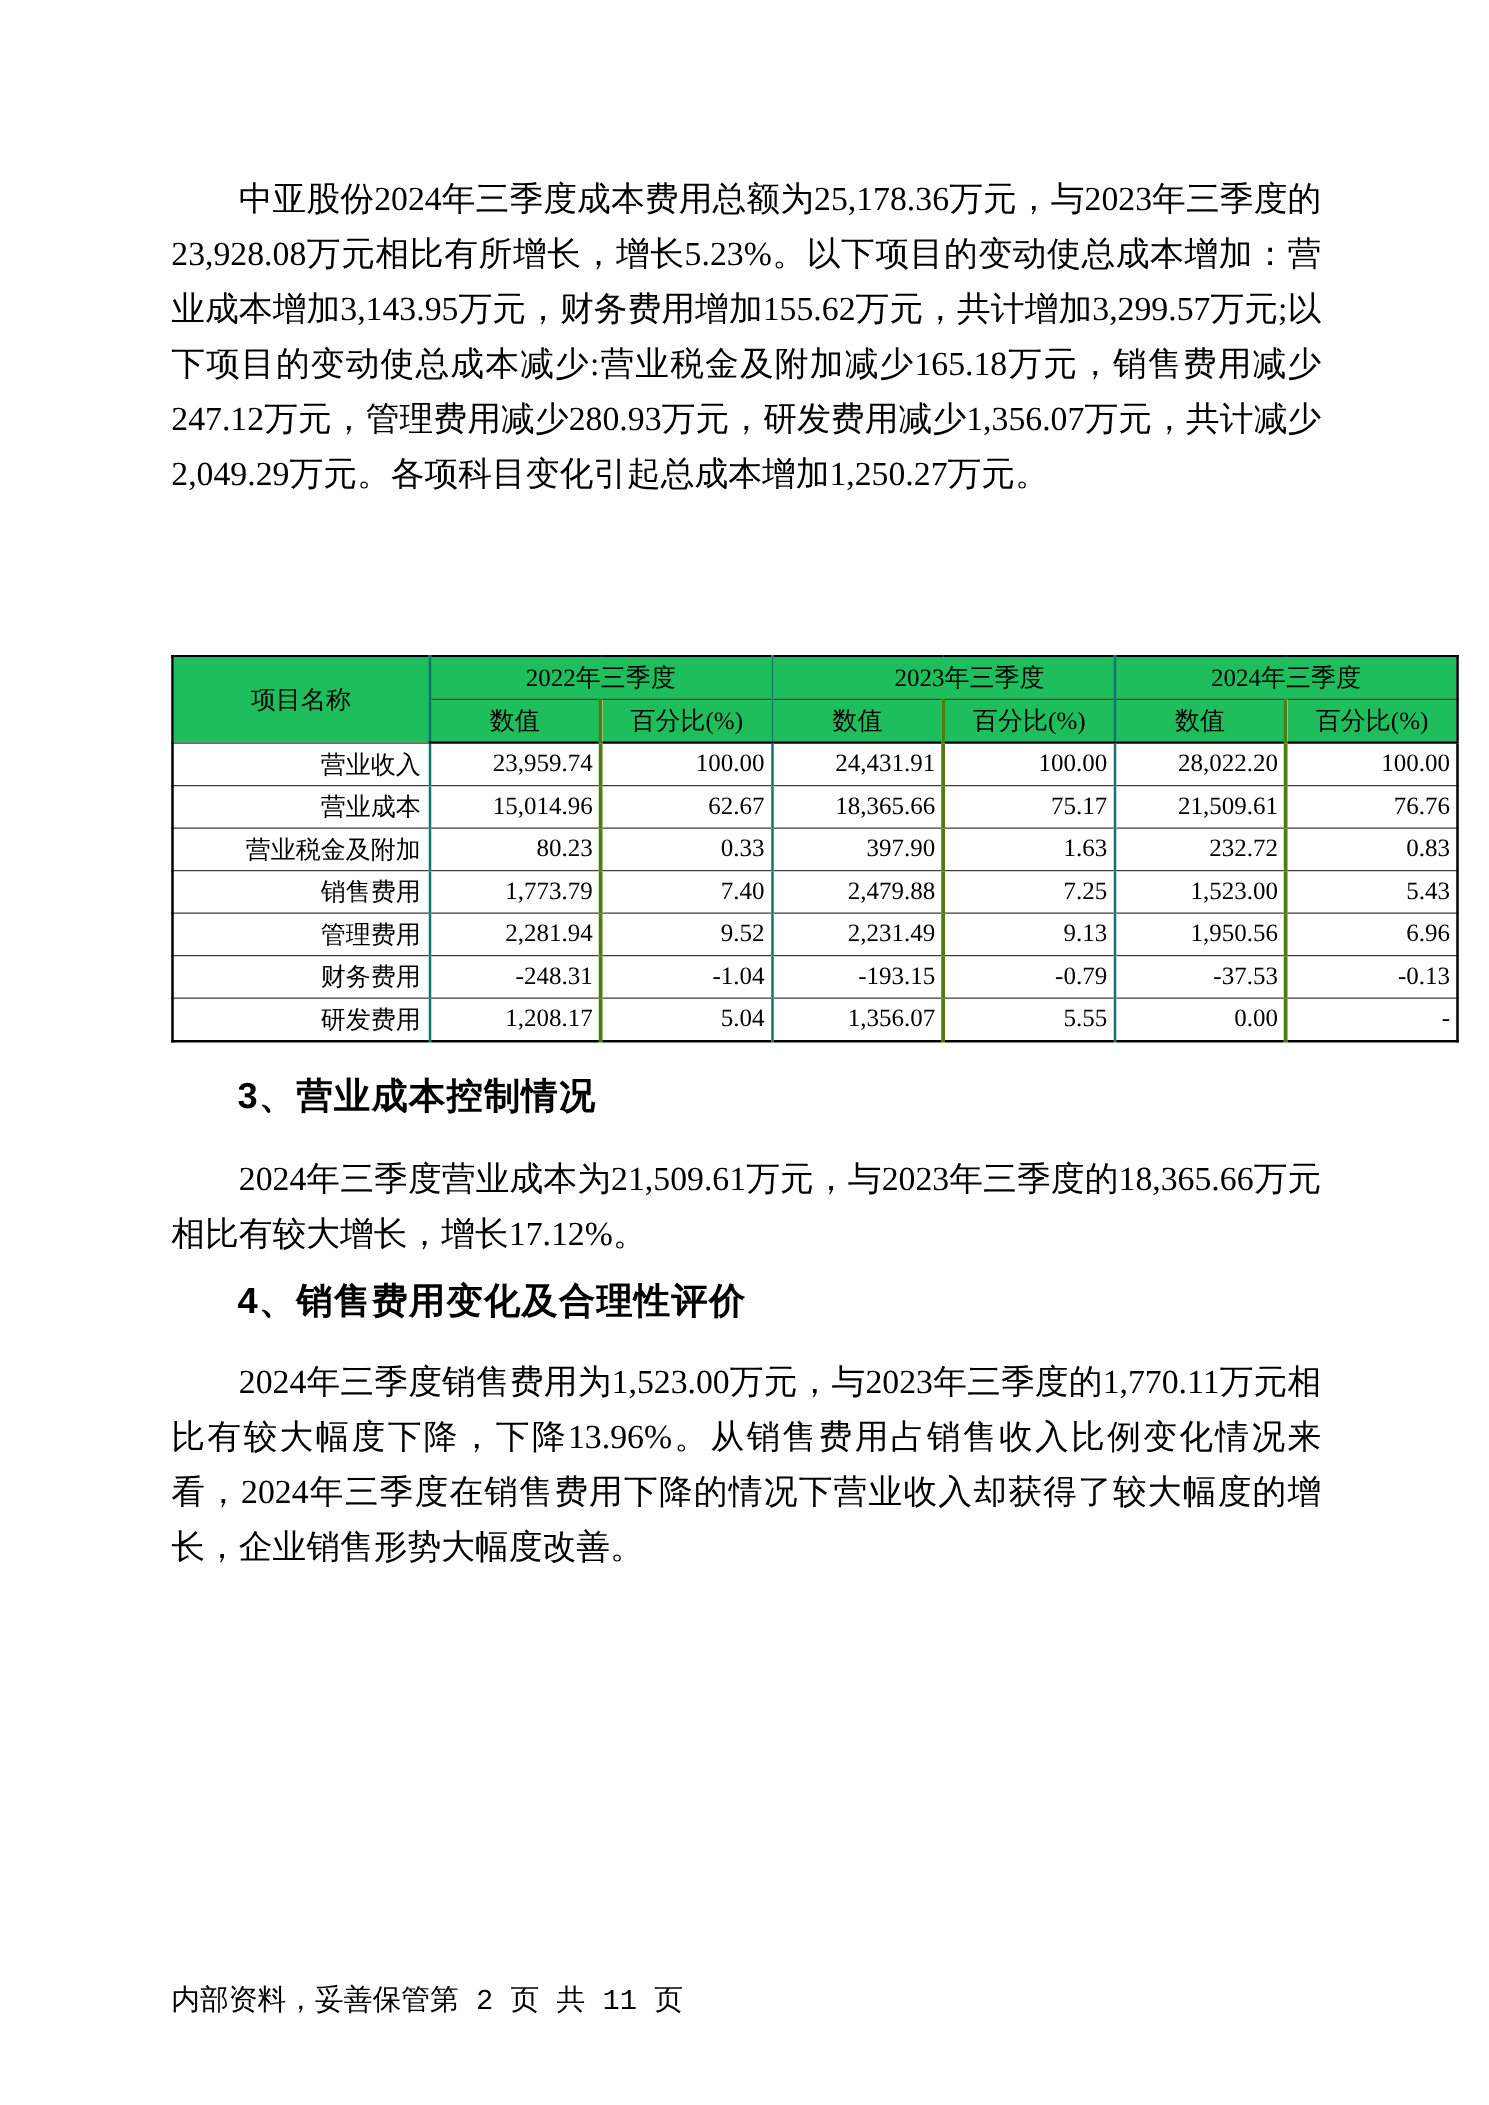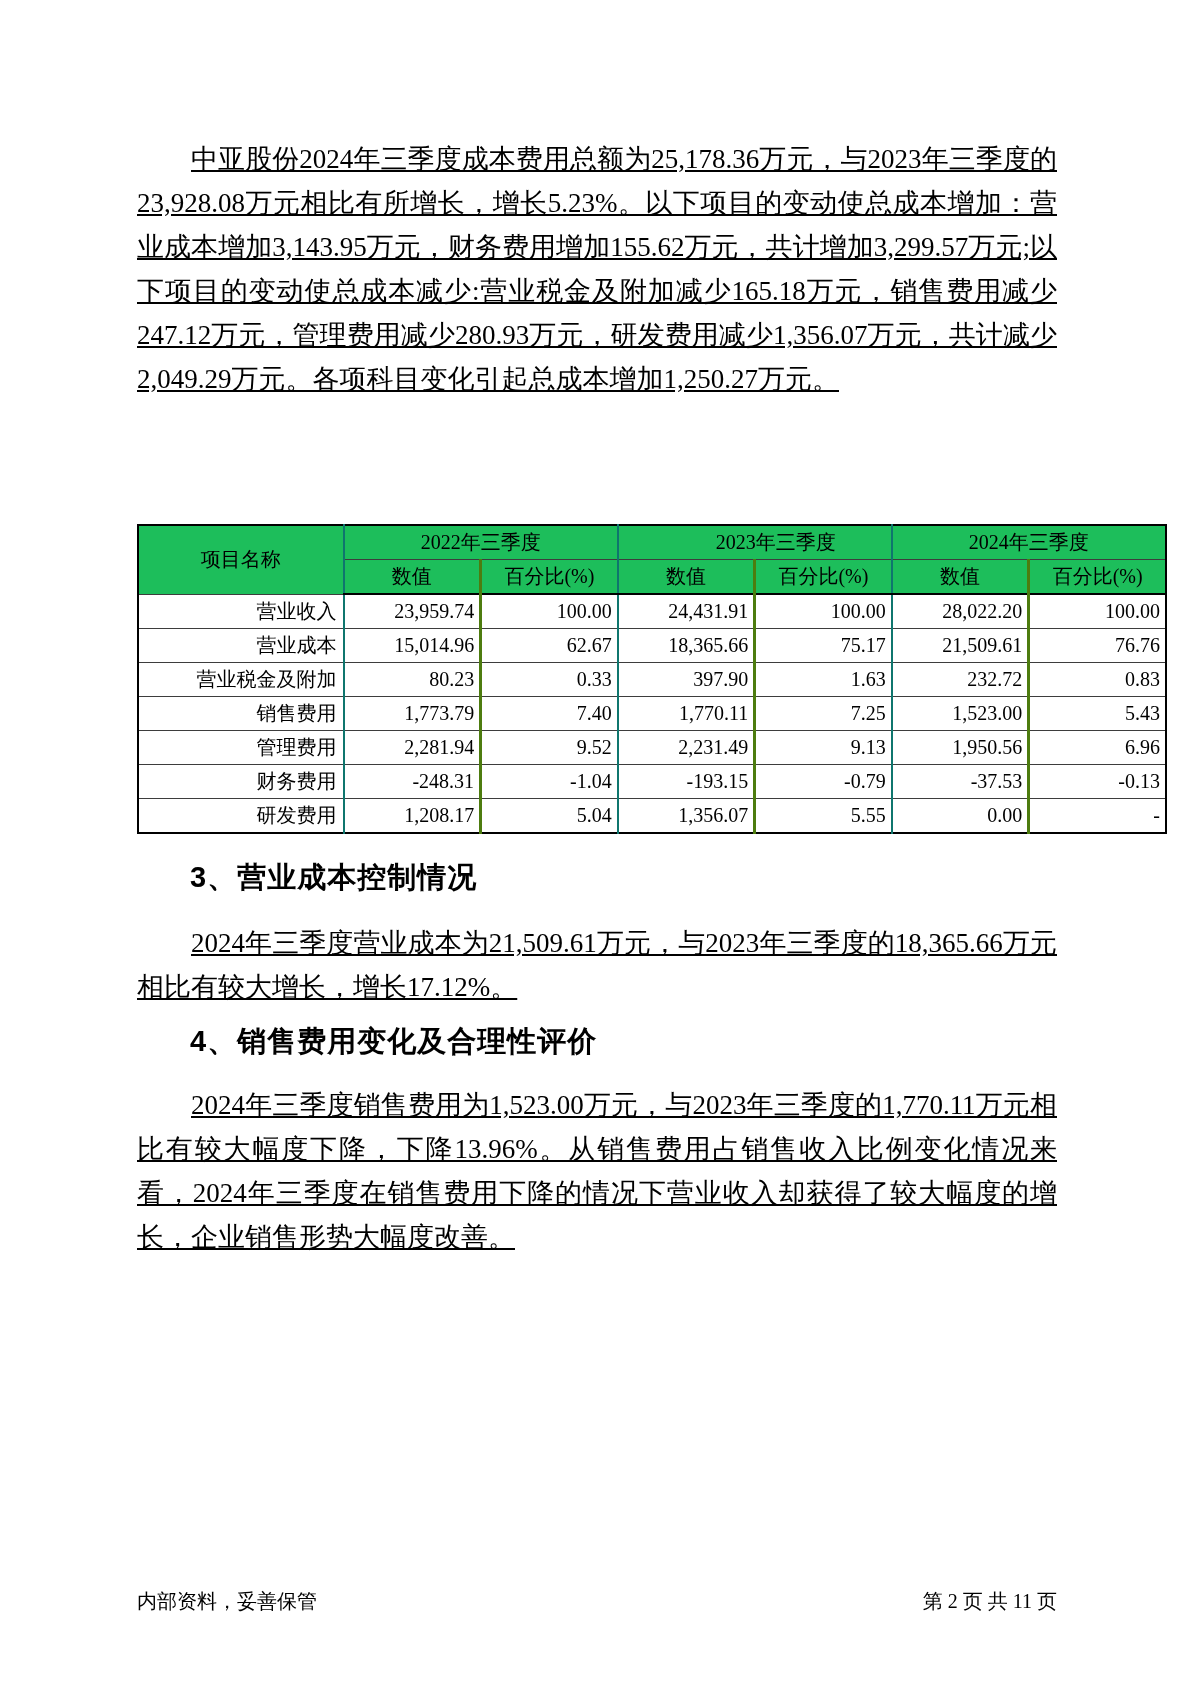--- a/index.html
+++ b/index.html
@@ -12,21 +12,20 @@
     color:#000;
     overflow:hidden;
   }
   .abs { position:absolute; left:137px; width:920px; }
   p.body-para {
     margin:0;
     font-size:27px;
     line-height:44px;
     text-align:justify;
     text-indent:54px;
-    text-decoration:underline;
   }
   .table-caption {
     width:910px;
     text-align:center;
     font-size:20px;
     line-height:26px;
   }
   table.cost-table {
     border-collapse:collapse;
     table-layout:fixed;
@@ -52,23 +51,23 @@
     margin:0;
     padding-left:53px;
     font-family:"Liberation Sans","DejaVu Sans",sans-serif;
     font-weight:bold;
     font-size:29px;
     line-height:40px;
     letter-spacing:1px;
   }
   .footer {
     display:flex;
-    justify-content:space-between;
-    font-size:20px;
+    font-size:23px;
     line-height:24px;
+    font-family:Liberation Mono, monospace;
   }
 </style>
 </head>
 <body>
 
 <div class="page">
 
   <p class="body-para abs" style="top:137px;">中亚股份2024年三季度成本费用总额为25,178.36万元，与2023年三季度的23,928.08万元相比有所增长，增长5.23%。以下项目的变动使总成本增加：营业成本增加3,143.95万元，财务费用增加155.62万元，共计增加3,299.57万元;以下项目的变动使总成本减少:营业税金及附加减少165.18万元，销售费用减少247.12万元，管理费用减少280.93万元，研发费用减少1,356.07万元，共计减少2,049.29万元。各项科目变化引起总成本增加1,250.27万元。</p>
 
 
@@ -123,21 +122,21 @@
         <td class="num c-pct">0.33</td>
         <td class="num c-val">397.90</td>
         <td class="num c-pct">1.63</td>
         <td class="num c-val">232.72</td>
         <td class="num c-pct">0.83</td>
       </tr>
       <tr>
         <td class="item">销售费用</td>
         <td class="num c-val">1,773.79</td>
         <td class="num c-pct">7.40</td>
-        <td class="num c-val">1,770.11</td>
+        <td class="num c-val">2,479.88</td>
         <td class="num c-pct">7.25</td>
         <td class="num c-val">1,523.00</td>
         <td class="num c-pct">5.43</td>
       </tr>
       <tr>
         <td class="item">管理费用</td>
         <td class="num c-val">2,281.94</td>
         <td class="num c-pct">9.52</td>
         <td class="num c-val">2,231.49</td>
         <td class="num c-pct">9.13</td>

